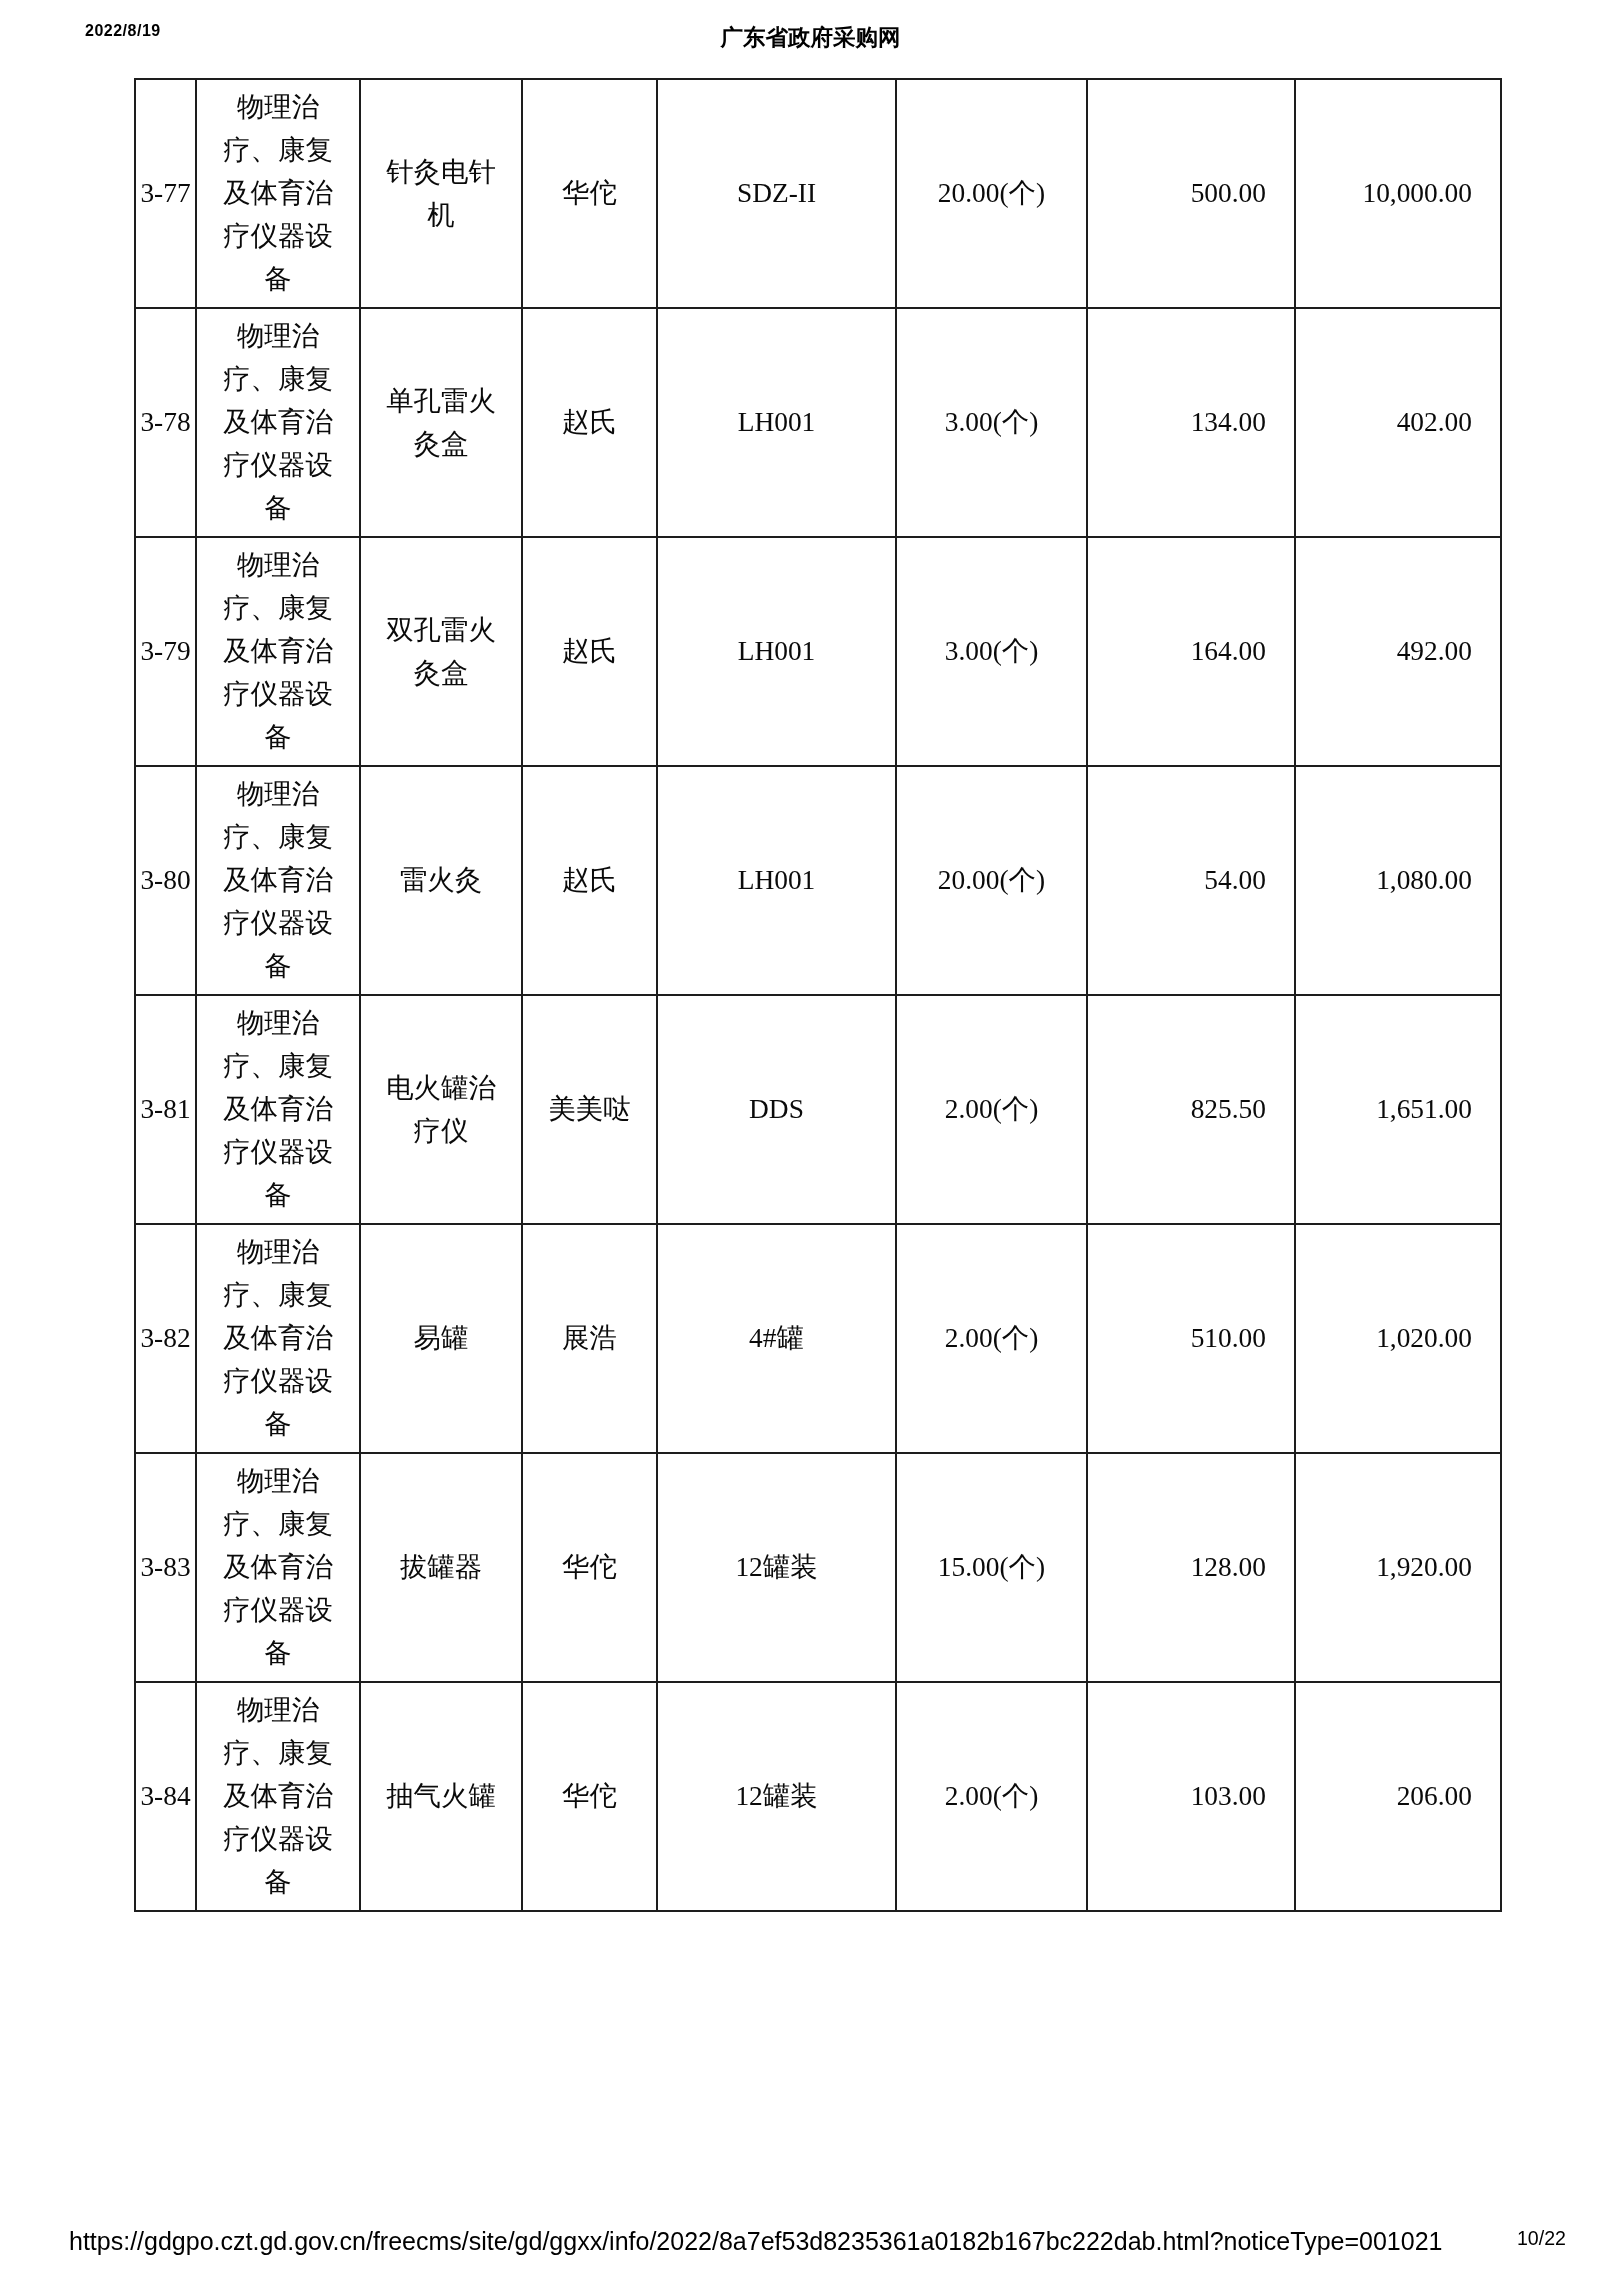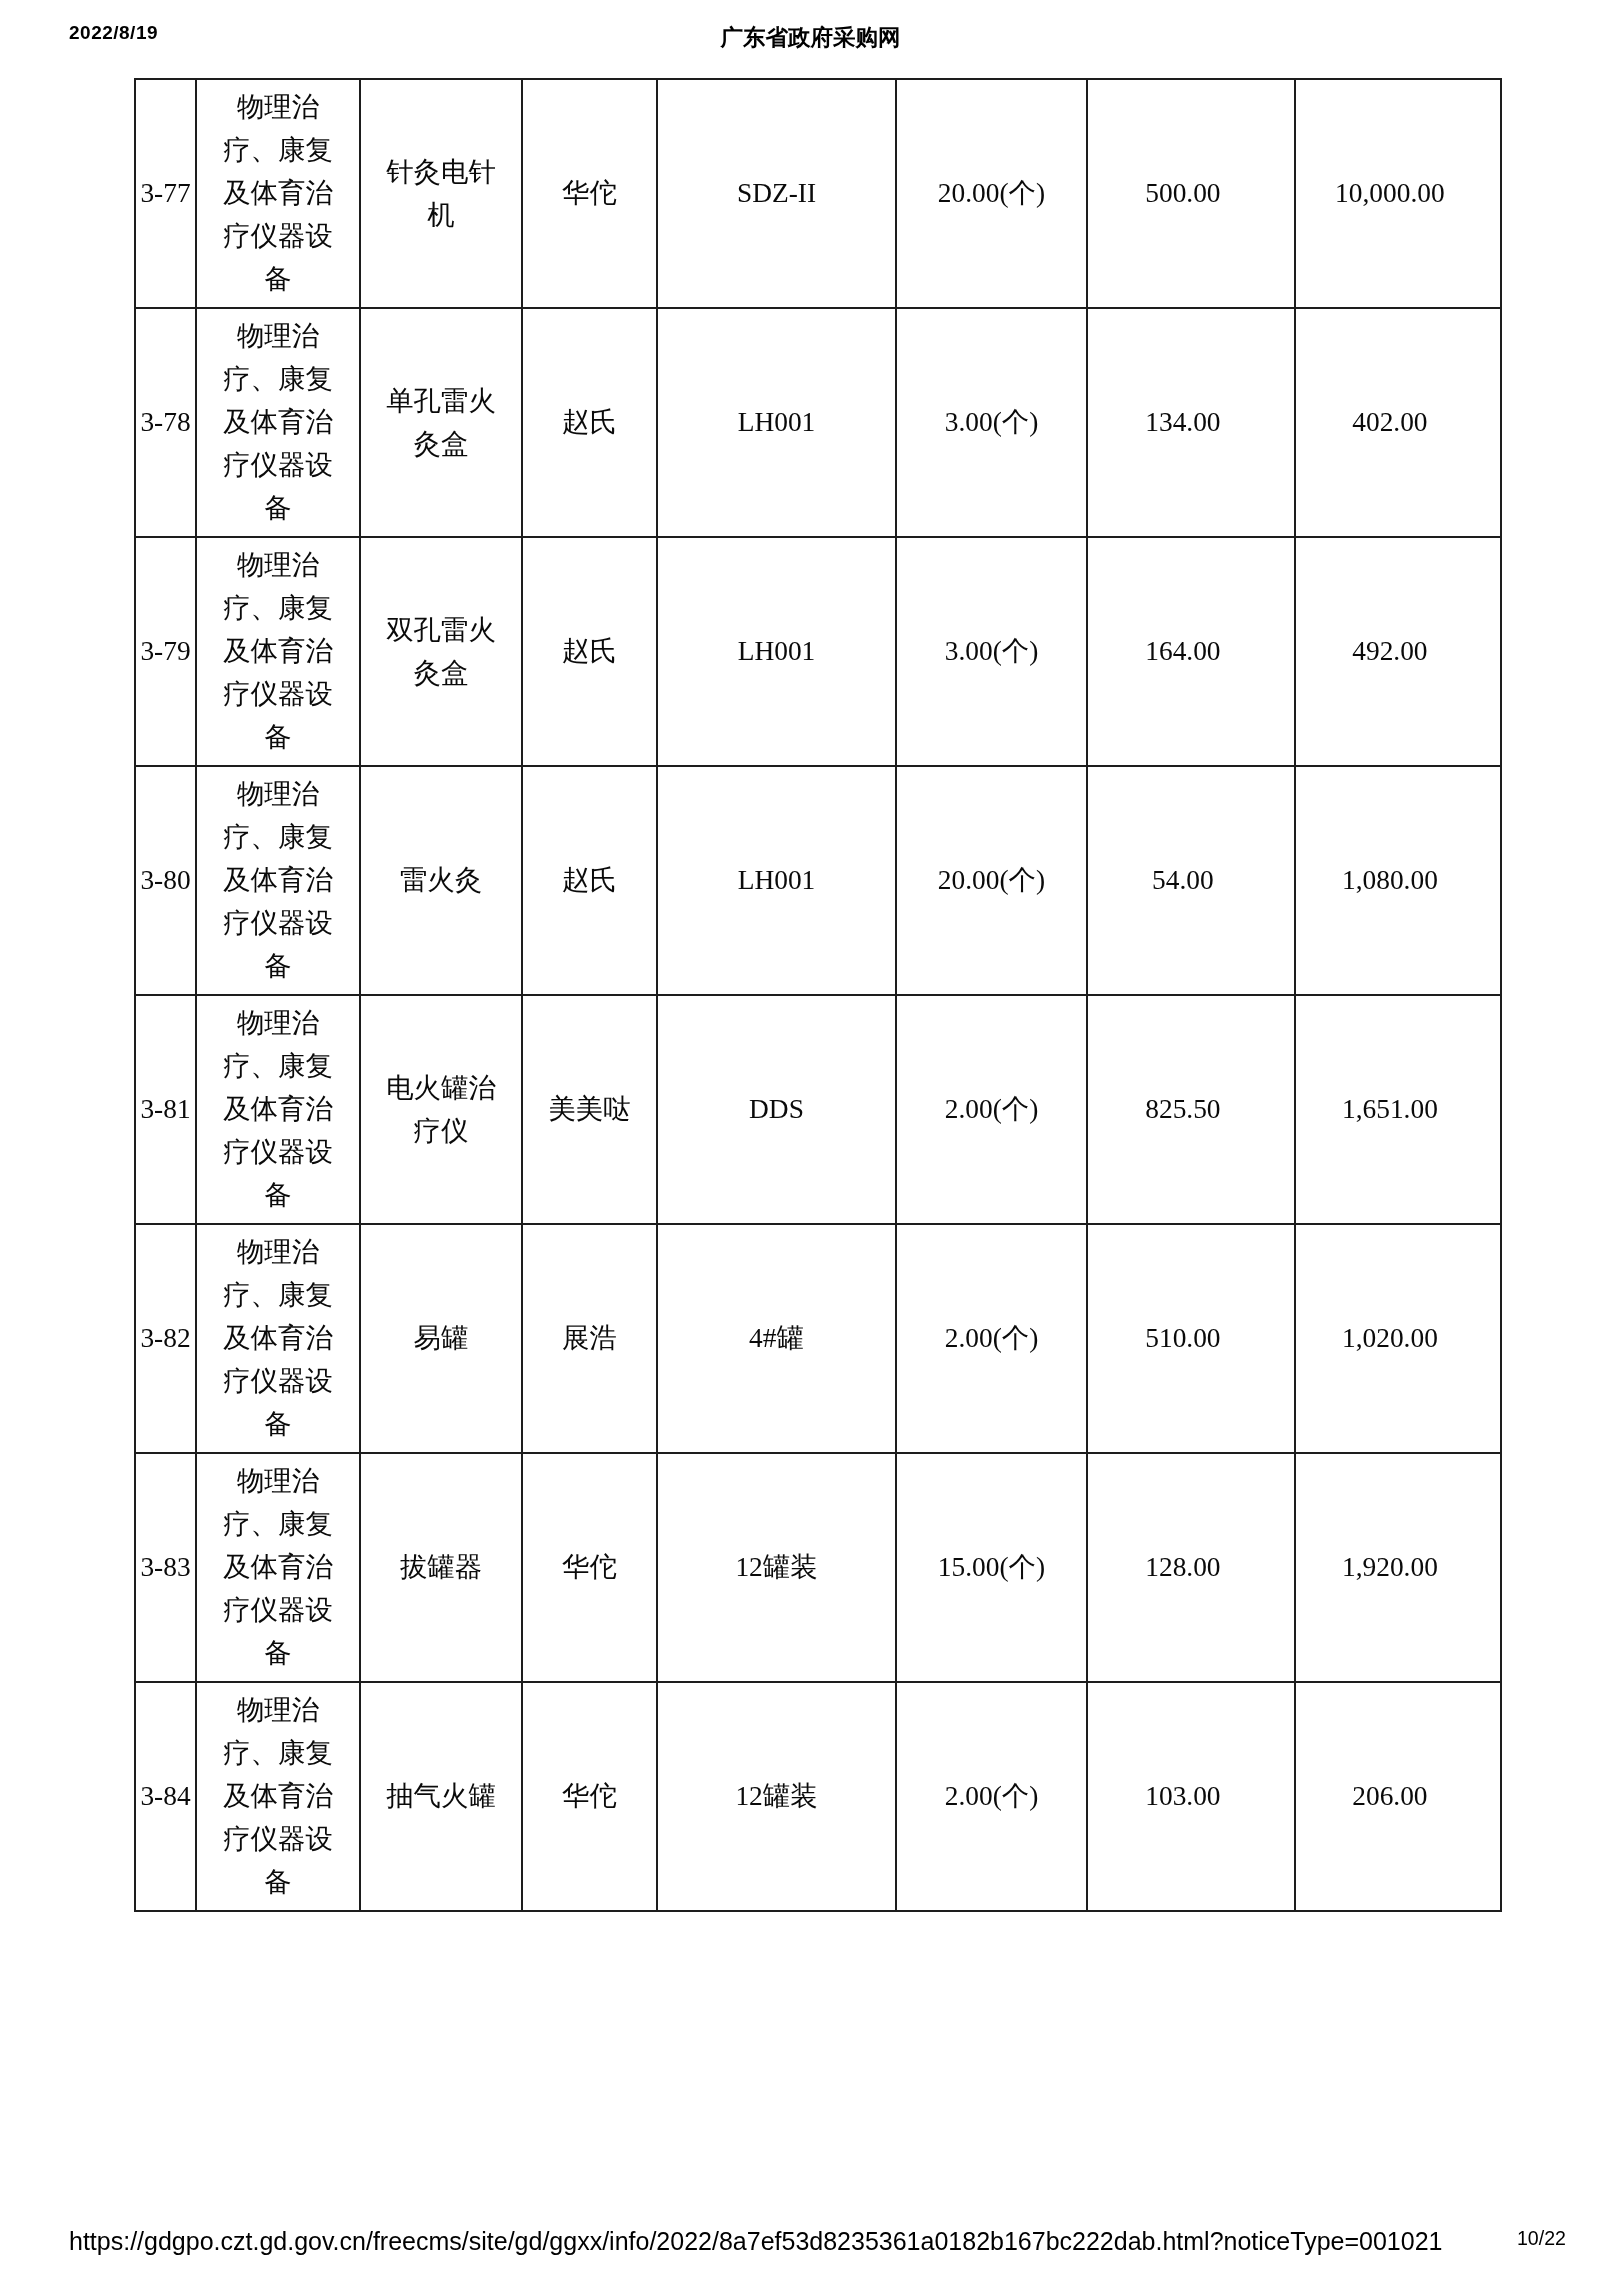--- a/index.html
+++ b/index.html
@@ -5,22 +5,22 @@
   * { box-sizing: border-box; }
   html, body { margin: 0; padding: 0; }
   body {
     width: 1621px; height: 2293px;
     background: #ffffff;
     position: relative;
     font-family: "Liberation Sans", sans-serif;
     color: #000;
   }
   .hdr-date {
-    position: absolute; left: 69px; top: 21.6px;
-    font-size: 19px; font-weight: 700; letter-spacing: 0.5px;
+    position: absolute; left: 85px; top: 21.6px;
+    font-size: 16px; font-weight: 700; letter-spacing: 0.5px;
   }
   .hdr-title {
     position: absolute; left: 0; top: 21.6px; width: 100%;
     text-align: center; font-size: 22.5px; font-weight: 700;
   }
   table.grid {
     position: absolute; left: 134px; top: 78px;
     width: 1365px; border-collapse: collapse; table-layout: fixed;
   }
   .grid th, .grid td {
@@ -33,21 +33,21 @@
   }
   tr.head { height: 143px; }
   tr.row  { height: 229px; }
   .mono {
     font-family: "Liberation Mono", "DejaVu Sans Mono", monospace;
     font-size: 26.5px;
   }
   td.c-no     { padding: 0 2px; }
   td.c-name   { padding: 0 21.6px; }
   td.c-target { padding: 0 21.6px; }
-  td.c-unit, td.c-total { text-align: center; padding-right: 28px; }
+  td.c-unit, td.c-total { text-align: right; padding-right: 28px; }
   .ftr-url {
     position: absolute; left: 69px; top: 2227px;
     font-size: 25px; font-weight: 500;
   }
   .ftr-page {
     position: absolute; right: 55px; top: 2227px;
     font-size: 19.6px; font-weight: 400;
   }
 </style>
 </head>

